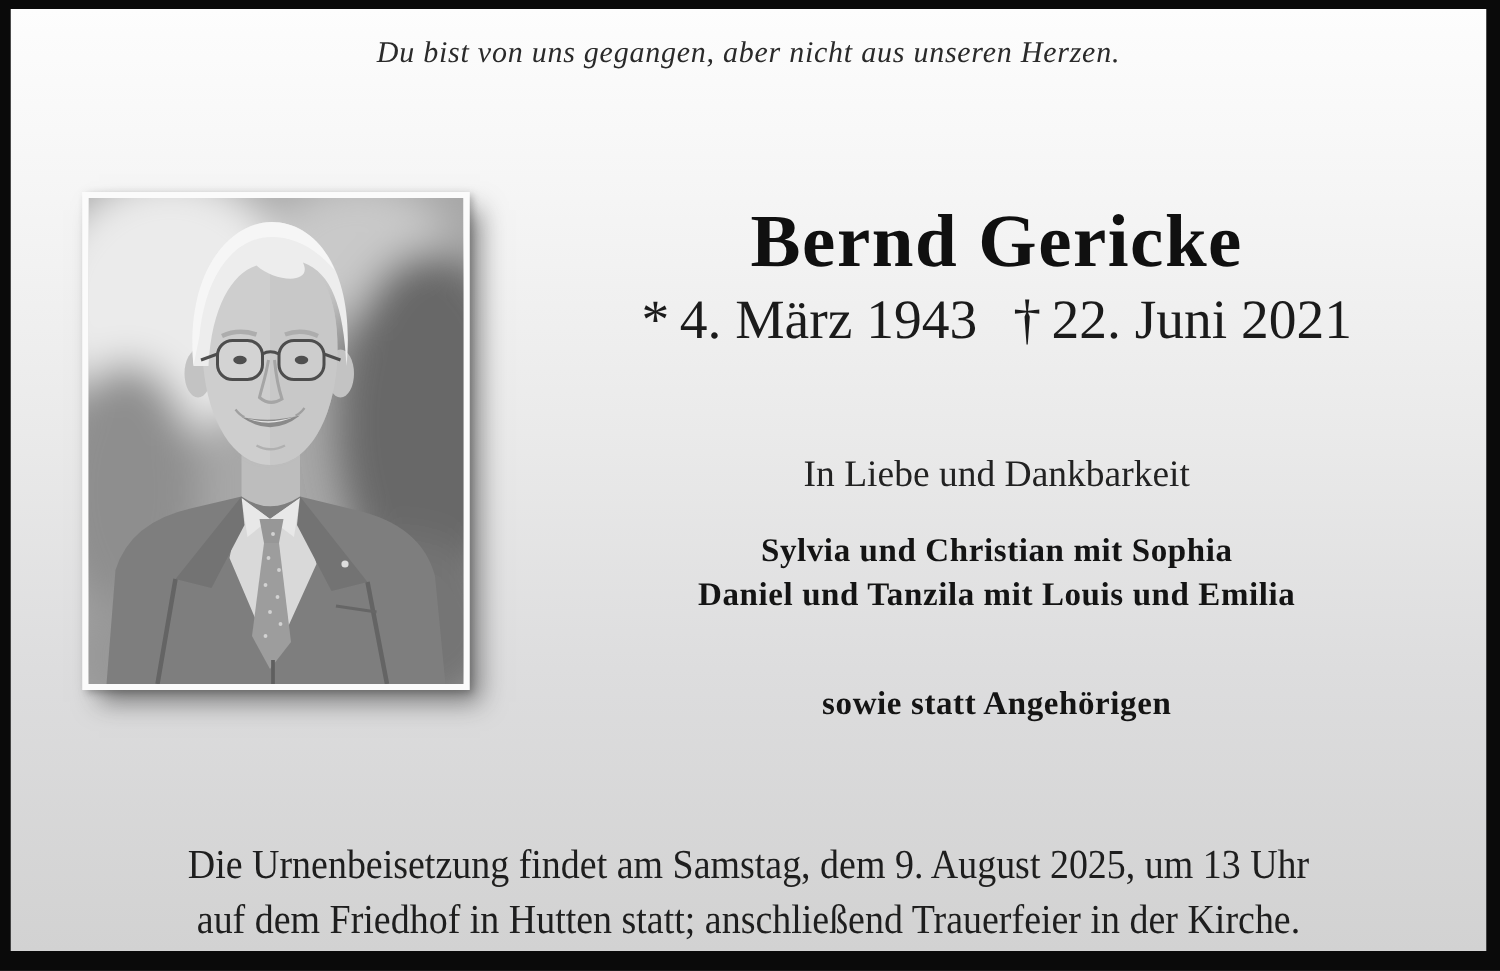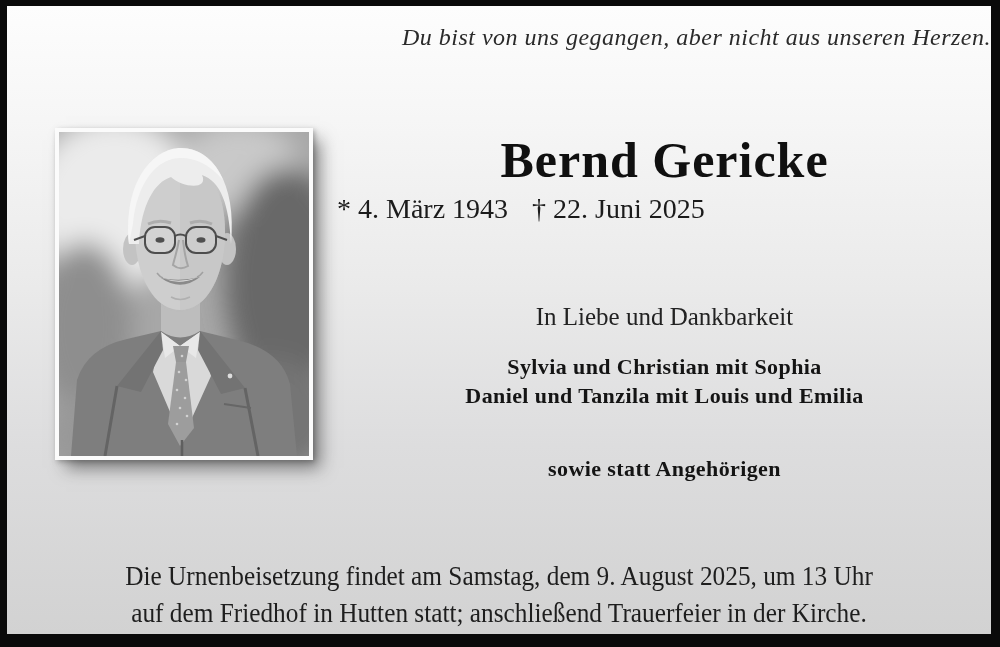--- a/index.html
+++ b/index.html
@@ -12,23 +12,23 @@
     border-color: #0a0a0a;
     border-width: 6px 9px 13px 7px;
     background: linear-gradient(180deg, #fdfdfd 0%, #f6f6f6 18%, #eaeaea 45%, #ddddde 70%, #d2d2d2 100%);
     font-family: "Liberation Serif", "DejaVu Serif", serif;
     color: #1b1b1b;
     overflow: hidden;
   }
   .tagline {
     position: absolute;
     top: 18px; left: 0; right: 0;
-    text-align: right;
+    text-align: center;
     font-style: italic;
-    font-size: 24px;
+    font-size: 20px;
     letter-spacing: 0.5px;
     color: #2a2a2a;
   }
   .photo-frame {
     position: absolute;
     left: 48px; top: 122px;
     width: 250px; height: 324px;
     background: #fff;
     border: 4px solid #fbfbfb;
     box-shadow: 9px 10px 16px -2px rgba(40,40,40,0.55), 2px 2px 5px rgba(60,60,60,0.35);
@@ -46,23 +46,23 @@
     font-size: 50px;
     font-weight: bold;
     letter-spacing: 1px;
     color: #101010;
     line-height: 1;
     margin-top: 33px;
   }
   .dates {
     position: absolute;
     top: 188px; left: 0; right: 0;
-    font-size: 28px;
+    font-size: 37px;
     display: flex;
-    justify-content: flex-start;
+    justify-content: center;
     gap: 24px;
     line-height: 1.1;
   }
   .dates .sym { margin-right: 7px; }
   .tribute-intro {
     position: absolute;
     top: 297px; left: 0; right: 0;
     font-size: 25px;
     color: #222;
   }
@@ -183,21 +183,21 @@
 
       <path d="M165,272 L192,276" stroke="#666" stroke-width="2" fill="none"></path>
     </svg>
   </div>
 
   <div class="right-col">
     <div class="deceased-name">Bernd Gericke</div>
 
     <div class="dates">
       <span><span class="sym">*</span><span>4. März 1943</span></span>
-      <span><span class="sym">†</span><span>22. Juni 2025</span></span>
+      <span><span class="sym">†</span><span>22. Juni 2021</span></span>
     </div>
 
     <div class="tribute-intro">In Liebe und Dankbarkeit</div>
 
     <div class="mourner mourner-1">Sylvia und Christian mit Sophia</div>
     <div class="mourner mourner-2">Daniel und Tanzila mit Louis und Emilia</div>
     <div class="mourner mourner-3">sowie statt Angehörigen</div>
   </div>
 
   <div class="funeral funeral-1">Die Urnenbeisetzung findet am Samstag, dem 9. August 2025, um 13 Uhr</div>

